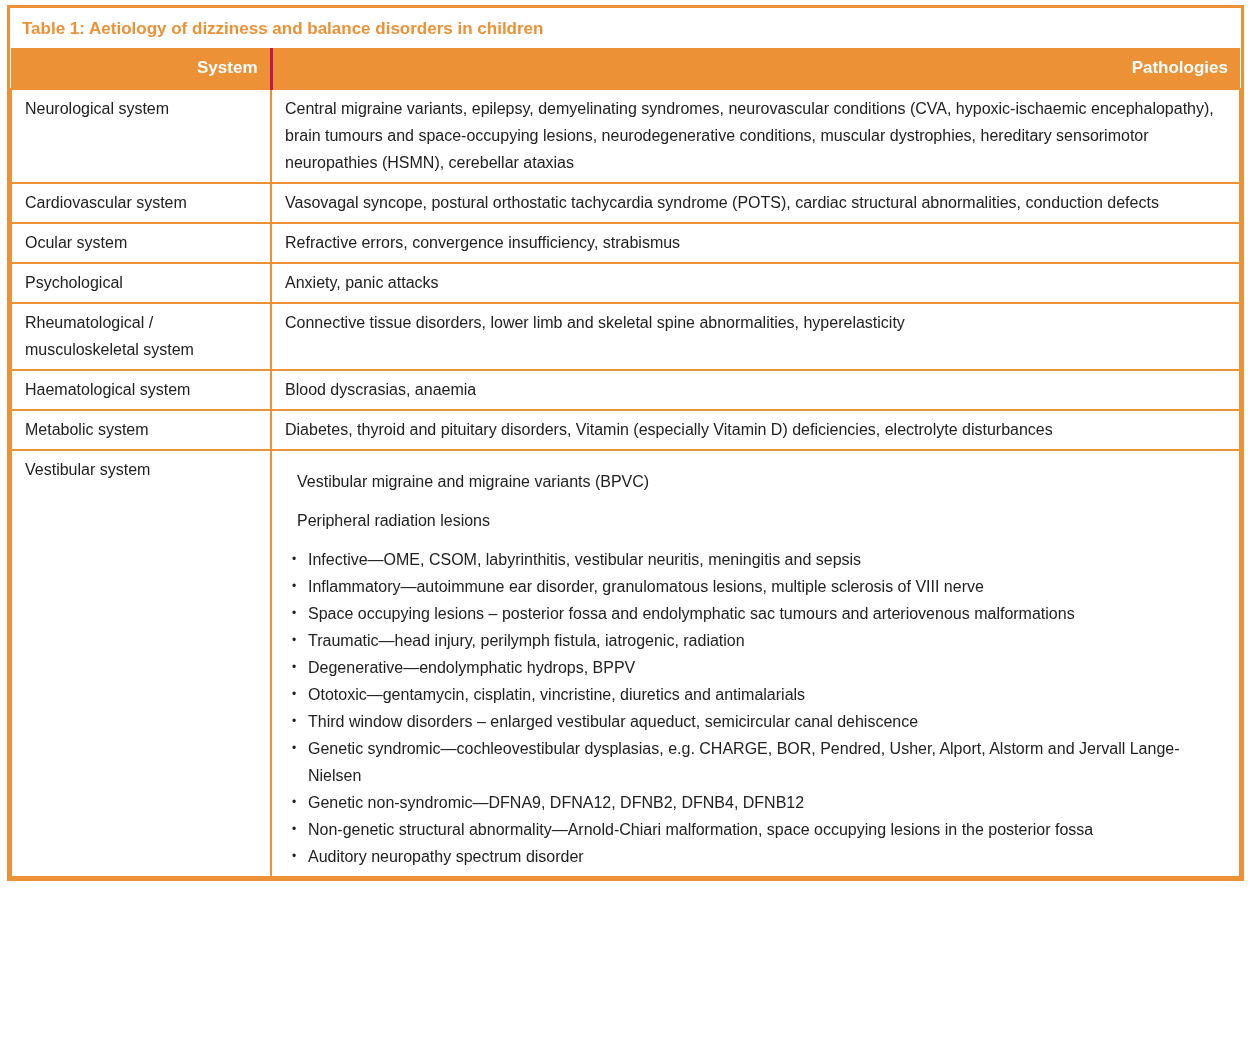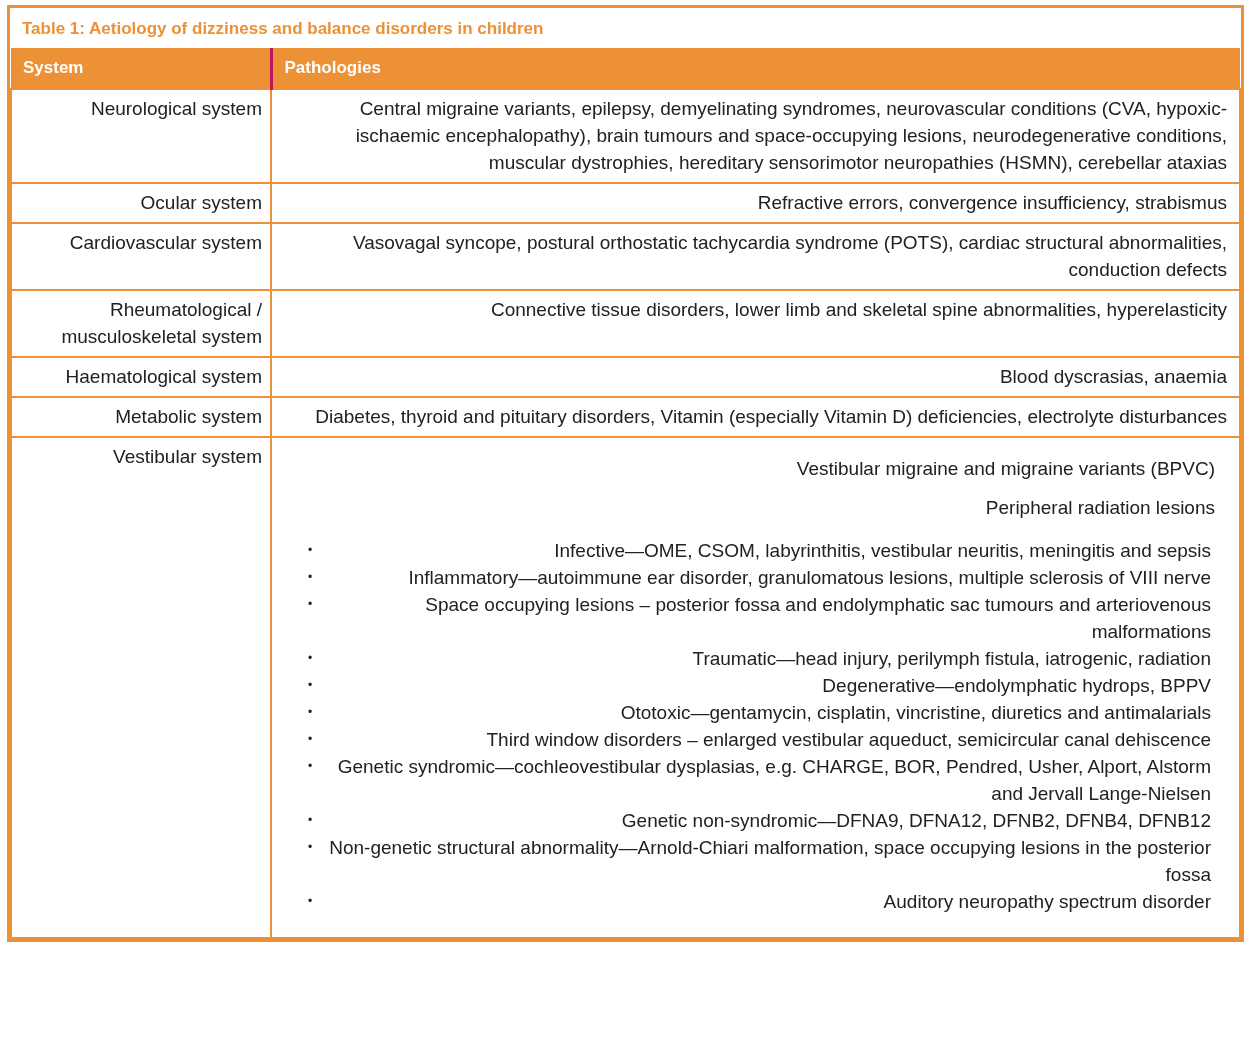--- a/index.html
+++ b/index.html
@@ -37,44 +37,43 @@
     border-collapse:collapse;
     width:100%;
     table-layout:fixed;
   }
   col.col-system{width:260px;}
   th{
     background:var(--accent);
     color:var(--header-text);
     font-weight:bold;
     font-size:17px;
-    text-align:left;
+    text-align:right;
     padding:10px 12px;
     border:none;
   }
   th.th-pathologies{
     border-left:3px solid #be185d;
   }
   td{
     border:2px solid var(--accent);
     vertical-align:top;
     background:var(--cell-bg);
-    font-size:19px;
+    font-size:16px;
     line-height:27px;
     padding:5px 12px 6px 13px;
-    text-align:right;
   }
   td.system-cell{
     padding-right:8px;
   }
   p.cell-line{
     margin:12px;
   }
   ul.bullet-list{
-    margin:16px;
+    margin:0;
     padding:0;
     list-style:none;
   }
   ul.bullet-list li{
     position:relative;
     padding-left:23px;
   }
   ul.bullet-list li::before{
     content:"\2022";
     position:absolute;
@@ -105,29 +104,33 @@
         </tr>
       </thead>
       <tbody>
 
         <tr>
           <td class="system-cell">Neurological system</td>
           <td class="pathologies-cell">Central migraine variants, epilepsy, demyelinating syndromes, neurovascular conditions (CVA, hypoxic-ischaemic encephalopathy), brain tumours and space-occupying lesions, neurodegenerative conditions, muscular dystrophies, hereditary sensorimotor neuropathies (HSMN), cerebellar ataxias</td>
         </tr>
 
         <tr>
+          <td class="system-cell">Cardiovascular system</td>
+          <td class="pathologies-cell">Vasovagal syncope, postural orthostatic tachycardia syndrome (POTS), cardiac structural abnormalities, conduction defects</td>
+        </tr>
+
+        <tr>
           <td class="system-cell">Ocular system</td>
           <td class="pathologies-cell">Refractive errors, convergence insufficiency, strabismus</td>
         </tr>
 
         <tr>
-          <td class="system-cell">Cardiovascular system</td>
-          <td class="pathologies-cell">Vasovagal syncope, postural orthostatic tachycardia syndrome (POTS), cardiac structural abnormalities, conduction defects</td>
+          <td class="system-cell">Psychological</td>
+          <td class="pathologies-cell">Anxiety, panic attacks</td>
         </tr>
-
 
         <tr>
           <td class="system-cell">Rheumatological / musculoskeletal system</td>
           <td class="pathologies-cell">Connective tissue disorders, lower limb and skeletal spine abnormalities, hyperelasticity</td>
         </tr>
 
         <tr>
           <td class="system-cell">Haematological system</td>
           <td class="pathologies-cell">Blood dyscrasias, anaemia</td>
         </tr>

